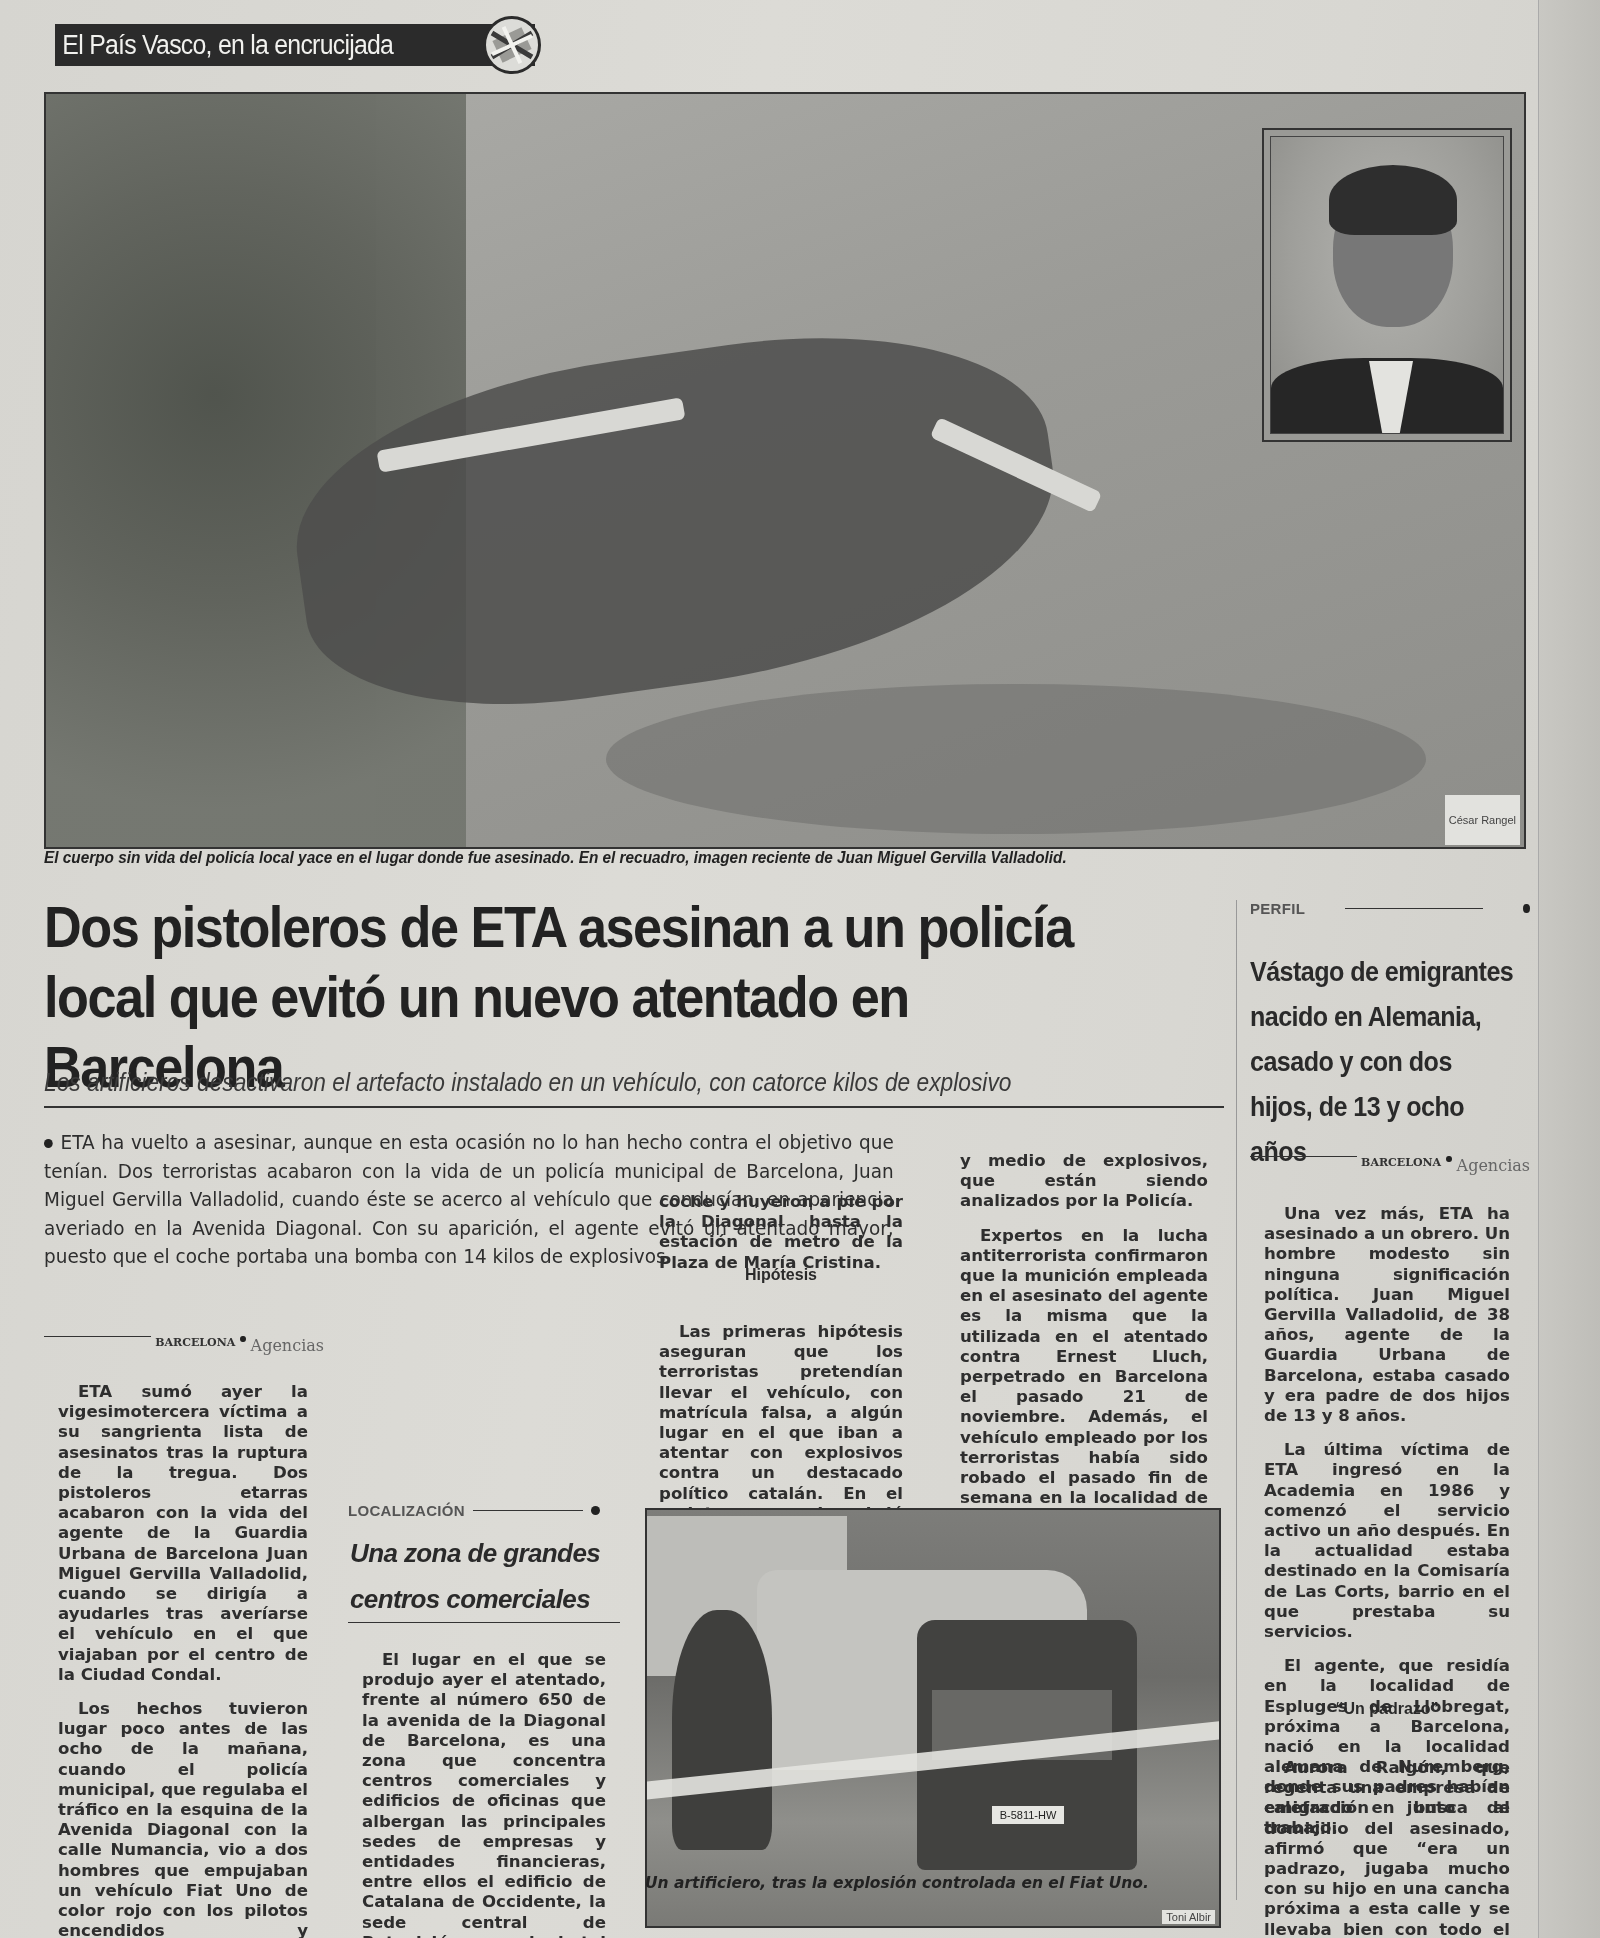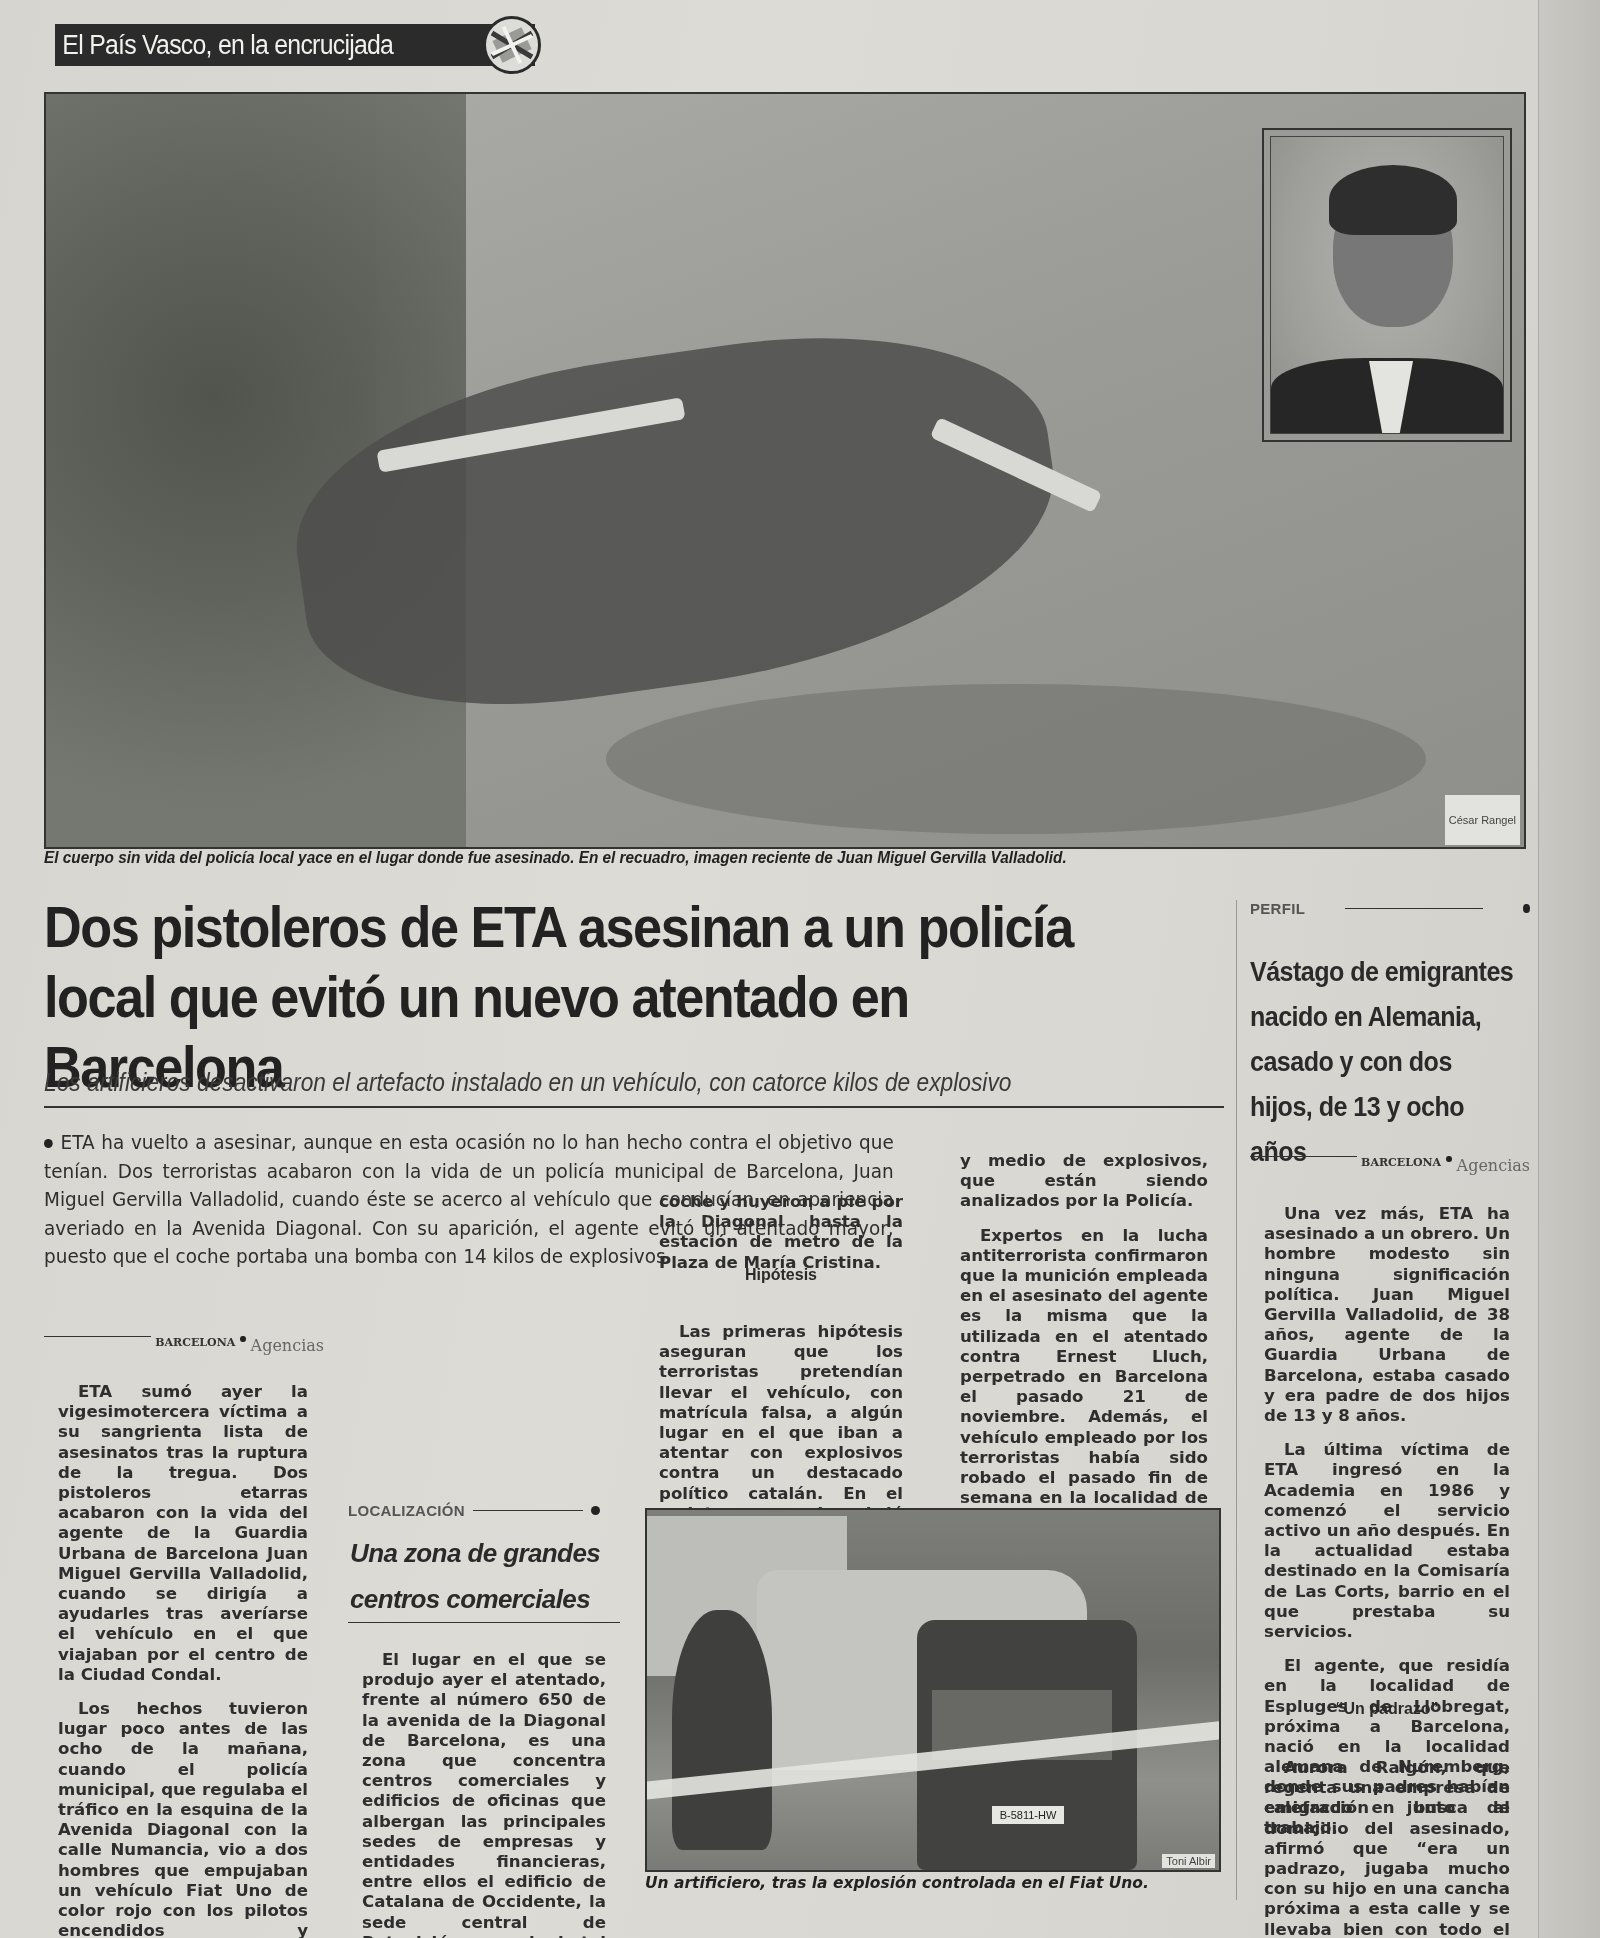--- a/index.html
+++ b/index.html
@@ -55,21 +55,21 @@
 
   .kicker { position: absolute; display: flex; align-items: center; font-family: "Liberation Sans", sans-serif; font-size: 15px; color: #555; font-weight: bold; letter-spacing: 0.3px; }
   .kicker .rule { height: 1px; background: #333; margin: 0 8px; }
   .kicker .dot { width: 9px; height: 9px; border-radius: 50%; background: #222; }
 
   .sidebar-title { position: absolute; left: 350px; top: 1530px; width: 270px; font-family: "Liberation Sans", sans-serif; font-style: italic; font-weight: bold; font-size: 26px; line-height: 46px; color: #2a2a2a; letter-spacing: -0.6px; }
   .sidebar-rule { position: absolute; left: 348px; top: 1622px; width: 272px; height: 1px; background: #333; }
 
   .subtitle-center { position: absolute; text-align: center; font-family: Liberation Sans, sans-serif; font-weight: bold; font-size: 16px; color: #2a2a2a; }
 
-  .car-photo { position: absolute; left: 645px; top: 1508px; width: 576px; height: 364px; border: 2px solid #333; box-sizing: border-box; overflow: hidden; background: linear-gradient(180deg,#7d7d7a 0%,#6c6c69 40%,#8f8f8b 75%,#7a7a76 100%); }
+  .car-photo { position: absolute; left: 645px; top: 1508px; width: 576px; height: 420px; border: 2px solid #333; box-sizing: border-box; overflow: hidden; background: linear-gradient(180deg,#7d7d7a 0%,#6c6c69 40%,#8f8f8b 75%,#7a7a76 100%); }
   .car-van { position: absolute; left: 110px; top: 60px; width: 330px; height: 200px; background: #c4c4c0; border-radius: 20px 40px 6px 6px; }
   .car-van2 { position: absolute; left: 0; top: 6px; width: 200px; height: 160px; background: #bdbdb9; }
   .car-fiat { position: absolute; left: 270px; top: 110px; width: 220px; height: 250px; background: #424240; border-radius: 18px 18px 8px 8px; }
   .car-windshield { position: absolute; left: 285px; top: 180px; width: 180px; height: 70px; background: #686865; }
   .car-plate { position: absolute; left: 345px; top: 296px; width: 72px; height: 18px; background: #e6e6e2; font-size: 11px; color: #222; text-align: center; line-height: 18px; font-family: "Liberation Sans", sans-serif; }
   .car-person { position: absolute; left: 25px; top: 100px; width: 100px; height: 240px; background: #3f3f3d; border-radius: 45% 45% 10% 10%; }
   .car-tape { position: absolute; left: -20px; top: 240px; width: 640px; height: 18px; background: #e4e4e0; transform: rotate(-6deg); opacity: .9; }
   .car-credit { position: absolute; right: 4px; bottom: 2px; background: #e2e2de; font-size: 11px; padding: 1px 4px; color: #444; font-family: "Liberation Sans", sans-serif; }
   .caption-car { position: absolute; left: 645px; top: 1874px; font-family: "DejaVu Sans", sans-serif; font-style: italic; font-weight: bold; font-size: 15.5px; color: #222; white-space: nowrap; }
 

